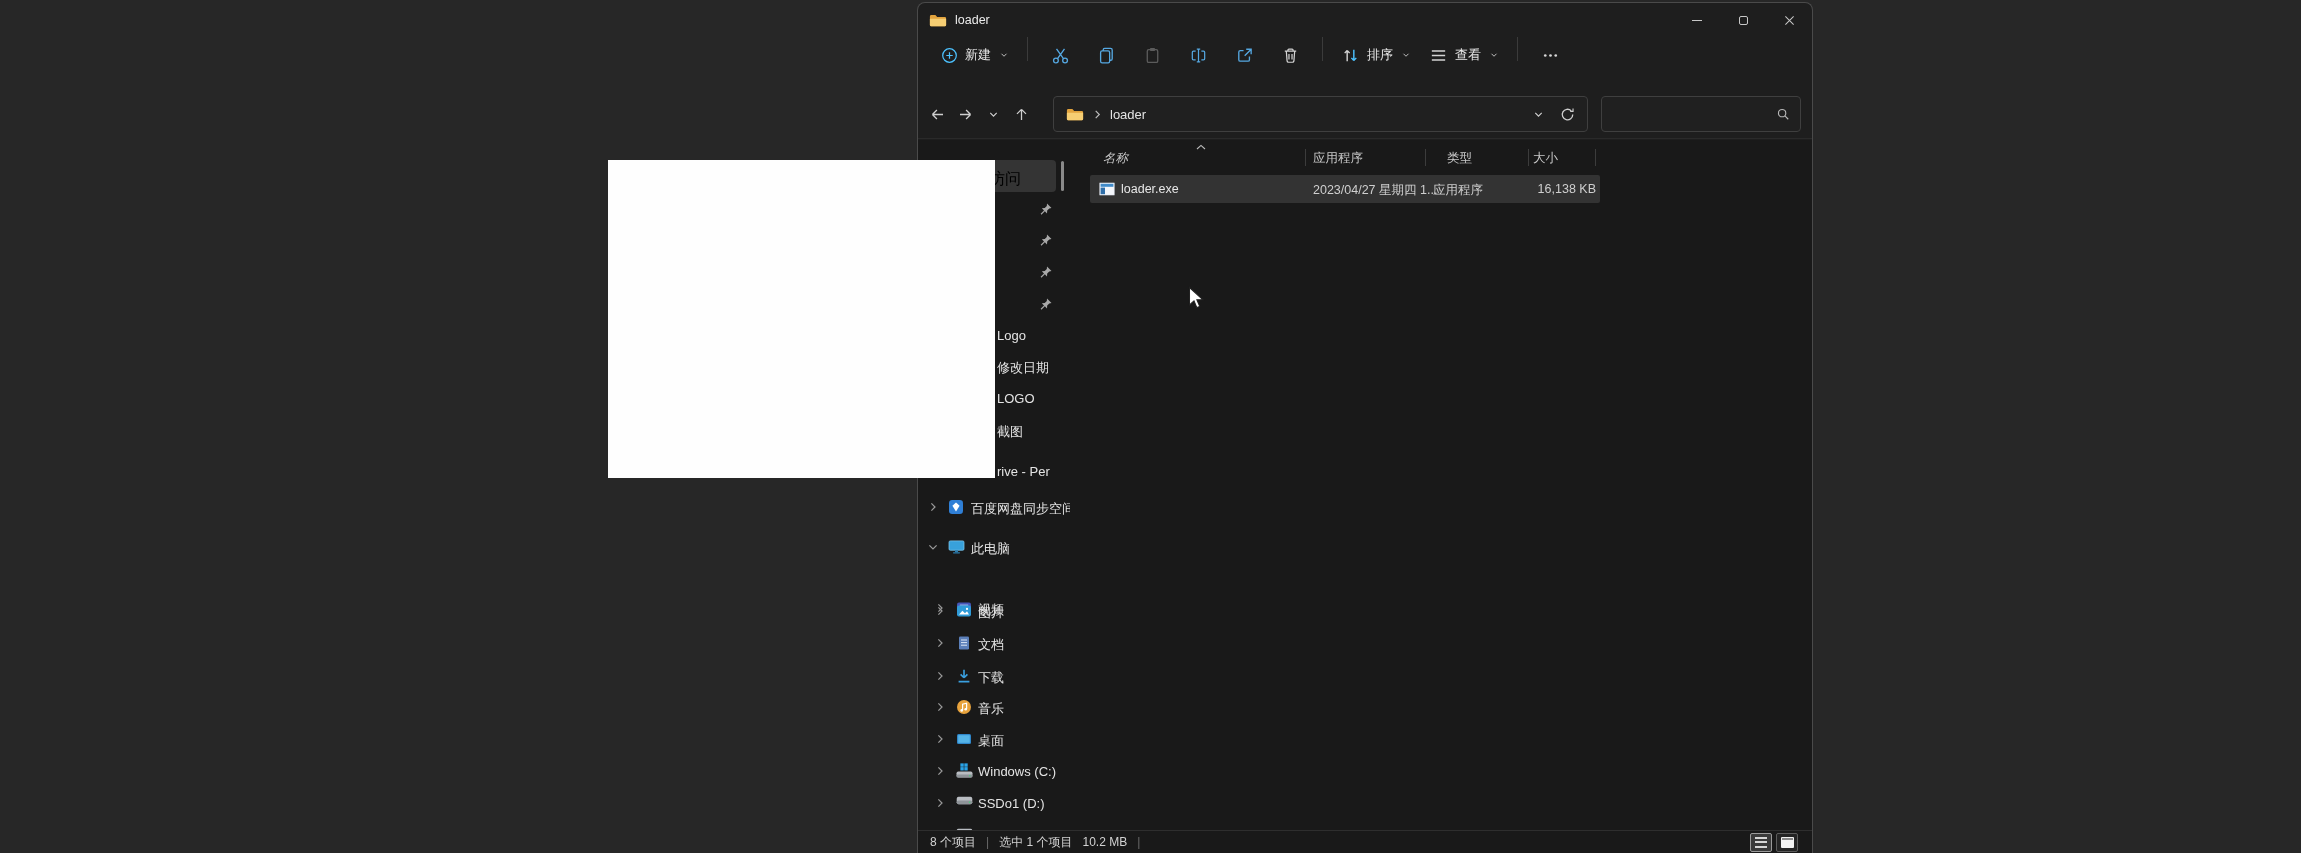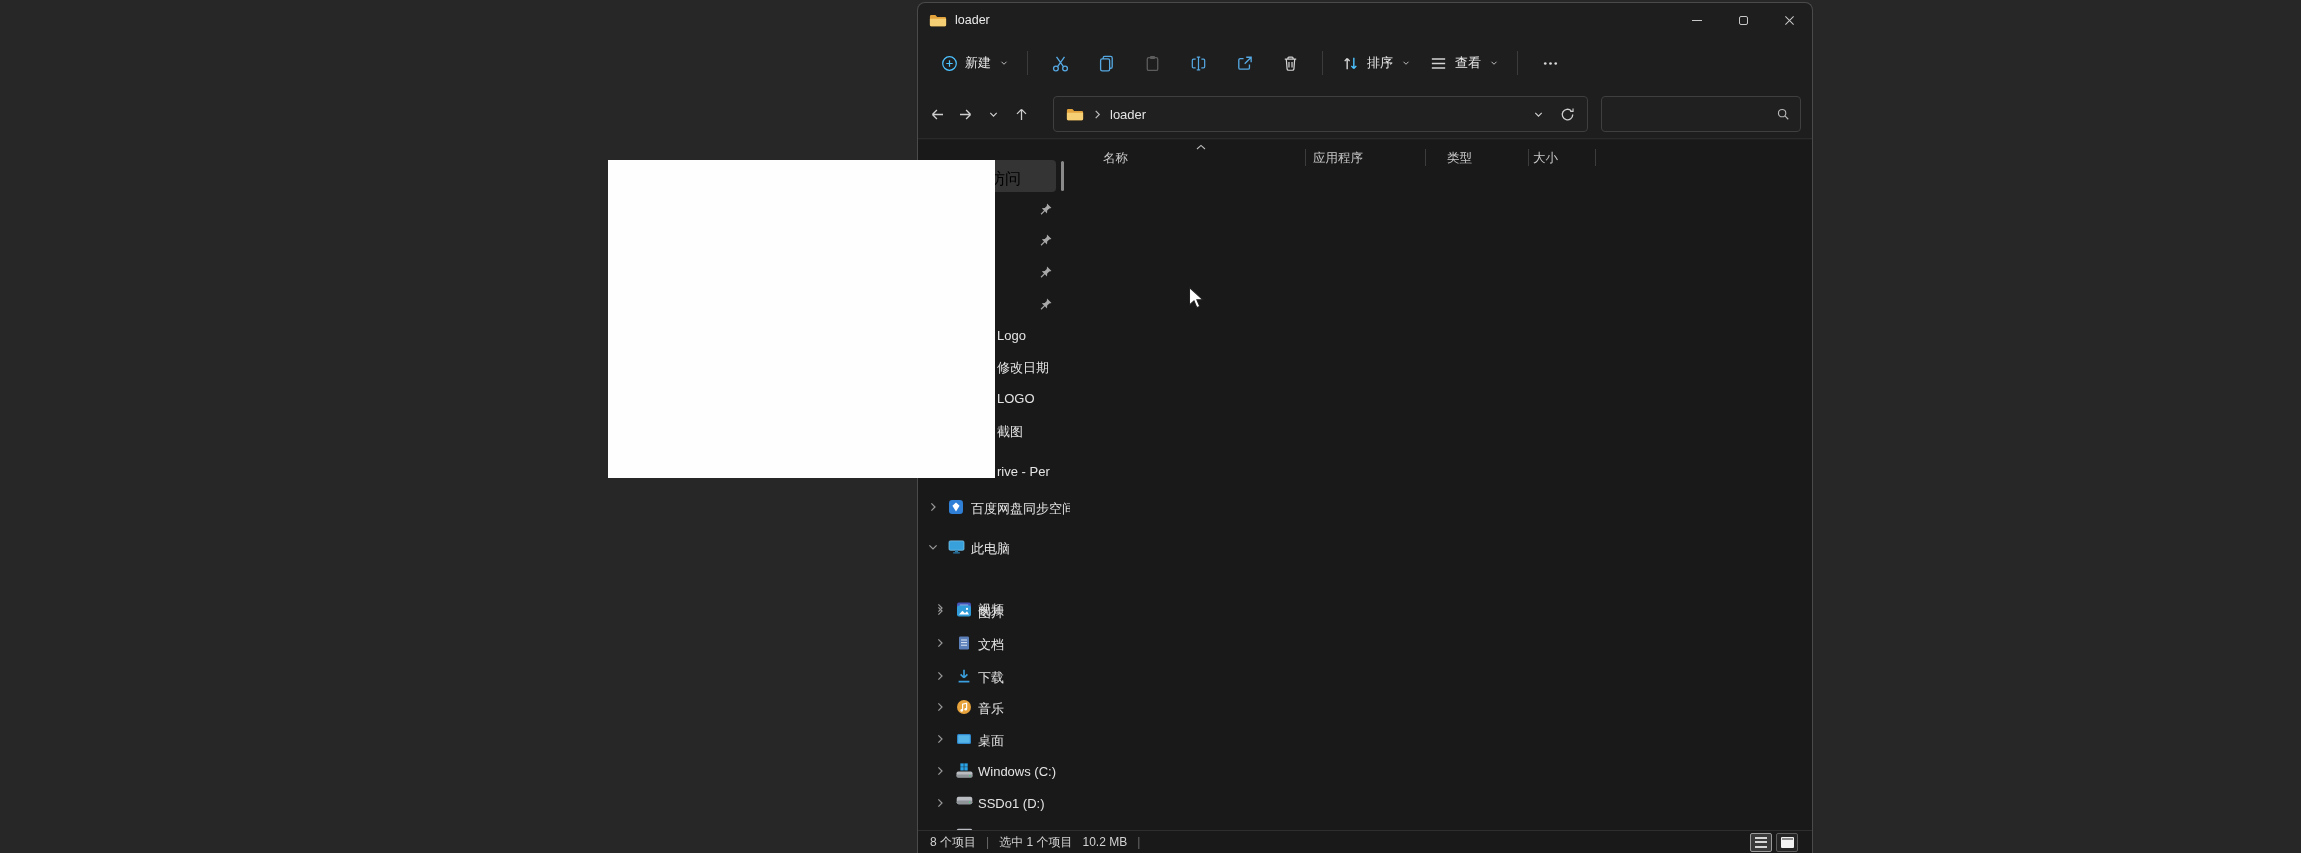--- a/index.html
+++ b/index.html
@@ -17,21 +17,21 @@
   
   .titlebar { position:absolute; left:0; top:0; width:100%; height:34px; display:flex; align-items:center; }
   .titlebar .app-ico { margin-left:11px; width:18px; height:15px; display:inline-flex; }
   .titlebar .title { margin-left:8px; font-size:12.5px; color:#ececec; }
   .win-controls { position:absolute; right:0; top:0; height:34px; display:flex; }
   .win-btn { width:46px; height:34px; display:flex; align-items:center; justify-content:center; color:#c8c8c8; }
   .min-glyph { width:10px; height:1px; background:#c8c8c8; }
   .max-glyph { width:9px; height:9px; border:1px solid #c8c8c8; border-radius:2px; }
 
   
-  .toolbar { position:absolute; left:0; top:34px; width:100%; height:52px; display:flex; align-items:center; padding-left:14px; }
+  .toolbar { position:absolute; left:0; top:34px; width:100%; height:52px; display:flex; align-items:flex-start; padding-left:14px; }
   .tb-btn { display:flex; align-items:center; gap:7px; height:36px; padding:0 9px; border-radius:4px; color:#e8e8e8; font-size:13px; }
   .tb-icon-btn { width:46px; height:36px; display:flex; align-items:center; justify-content:center; border-radius:4px; }
   .tb-div { width:1px; height:24px; background:#3b3b3b; margin:0 9px; }
   .chev-sm { display:inline-flex; margin-left:1px; }
 
   
   .addr-row { position:absolute; left:0; top:86px; width:100%; height:50px; border-bottom:1px solid #2a2a2a; }
   .nav-btn { position:absolute; top:11px; width:28px; height:28px; display:flex; align-items:center; justify-content:center; border-radius:4px; }
   .addr-box {
     position:absolute; left:135px; top:7px; width:535px; height:36px;
@@ -486,33 +486,46 @@
               <rect x="0.5" y="6" width="17" height="4" rx="2" fill="#8f9499"></rect>
               <circle cx="14.6" cy="7.9" r="0.9" fill="#4ad17a"></circle>
             </svg>
           </span>
           <span class="sb-label">File (F:)</span>
         </div>
       </div>
 
     <div id="filelist">
         <div class="fl-head">
-          <span class="fl-col" style="left: 17px;">名称</span>
+          <span class="fl-col" style="left: 17px; font-style: italic;">名称</span>
           <span class="fl-col" style="left: 227px;">应用程序</span>
           <span class="fl-col" style="left: 361px;">类型</span>
           <span class="fl-col" style="left: 447px;">大小</span>
           <span class="fl-sep" style="left: 219px;"></span>
           <span class="fl-sep" style="left: 339px;"></span>
           <span class="fl-sep" style="left: 442px;"></span>
           <span class="fl-sep" style="left: 509px;"></span>
           <span class="fl-sortchev" style="left: 110px;">
             <svg viewBox="0 0 10 6" width="10" height="6" fill="none" stroke="#bbb" stroke-width="1.1">
               <path d="M1 5l4-3.6L9 5"></path>
             </svg>
           </span>
+        </div>
+        <div class="fl-row">
+          <span class="f-ico">
+            <svg viewBox="0 0 16 16" width="16" height="16">
+              <rect x="0.8" y="2" width="14.4" height="12" fill="#f3f6fb" stroke="#dfe5ee" stroke-width="0.6"></rect>
+              <rect x="1.6" y="2.8" width="12.8" height="3" fill="#3f8ac9"></rect>
+              <rect x="1.6" y="6.6" width="4.4" height="6.6" fill="#2f6ea8"></rect>
+            </svg>
+          </span>
+          <span class="f-name">loader.exe</span>
+          <span class="f-date">2023/04/27 星期四 1...</span>
+          <span class="f-type">应用程序</span>
+          <span class="f-size">16,138 KB</span>
         </div>
       </div>
 
     <div class="statusbar">
       <span>8 个项目</span>
       <span class="sep">|</span>
       <span>选中 1 个项目</span>
       <span>10.2 MB</span>
       <span class="sep">|</span>
       <div class="view-toggles">

